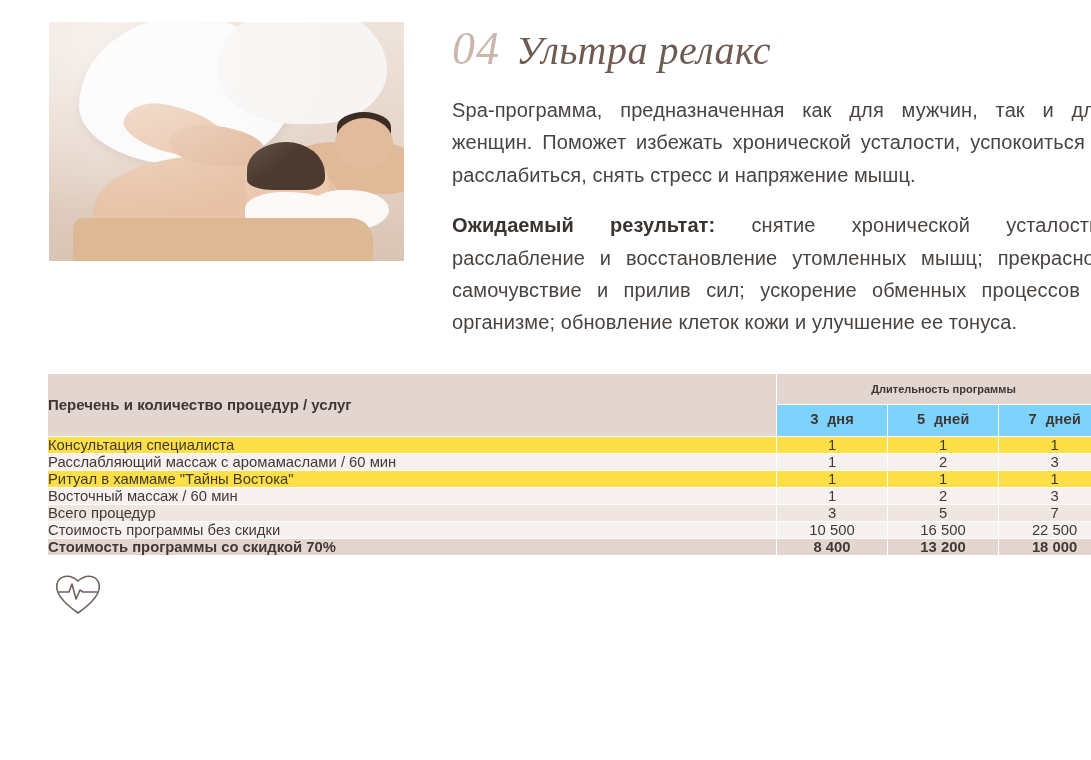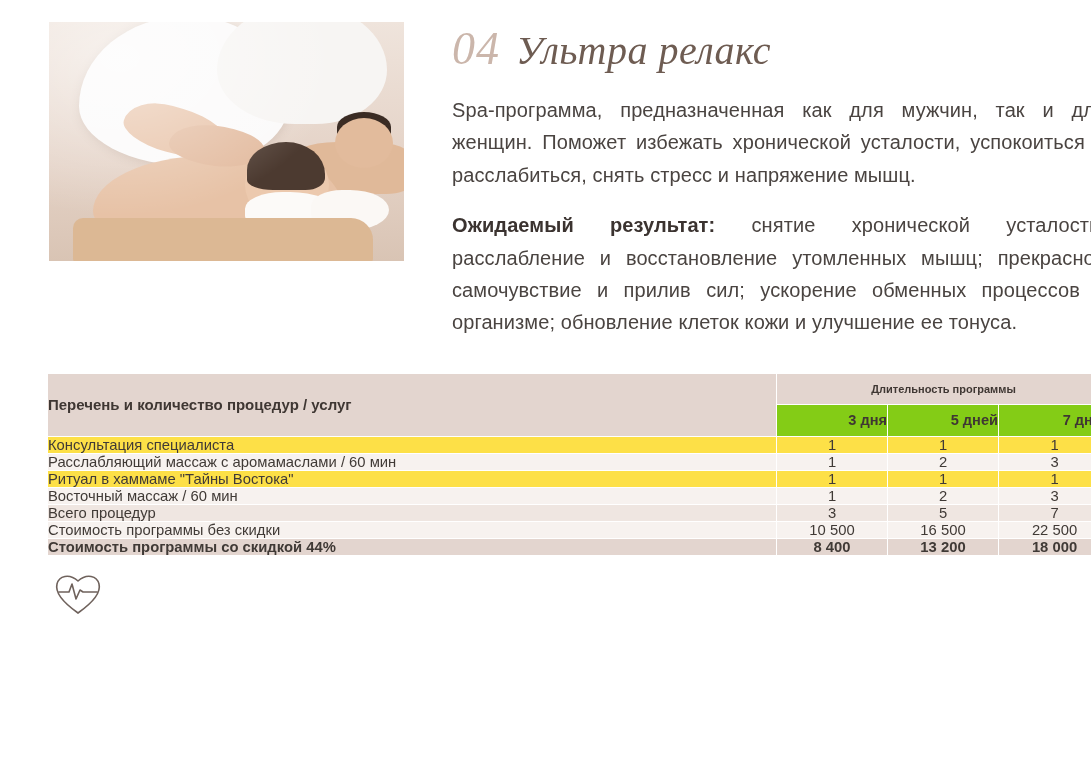--- a/index.html
+++ b/index.html
@@ -223,27 +223,28 @@
   .hdr-span {
     background: #e3d5cf;
     text-align: center;
     font-weight: bold;
     color: #3f3733;
     font-size: 11px;
     height: 30px;
     padding: 6px 0;
   }
   .hdr-sub {
-    background: #84cc16;
-    text-align: right;
+    background: #7dd3fc;
+    text-align: center;
     font-weight: bold;
     color: #3f3733;
     font-size: 14.6px;
     height: 30px;
     padding: 6px 0;
+    font-family: Liberation Mono, monospace;
   }
 
   td.name {
     text-align: left;
     padding: 9px 0 9px 30px;
     color: #403a36;
     font-size: 14.8px;
   }
   td.val {
     text-align: center;
@@ -364,21 +365,21 @@
           <td class="val">5</td>
           <td class="val">7</td>
         </tr>
         <tr class="row-tint">
           <td class="name">Стоимость программы без скидки</td>
           <td class="val">10 500</td>
           <td class="val">16 500</td>
           <td class="val">22 500</td>
         </tr>
         <tr class="row-total">
-          <td class="name">Стоимость программы со скидкой 44%</td>
+          <td class="name">Стоимость программы со скидкой 70%</td>
           <td class="val">8 400</td>
           <td class="val">13 200</td>
           <td class="val">18 000</td>
         </tr>
       </tbody>
     </table>
   </div>
 
   <div class="footnote">
     <div class="icon">

